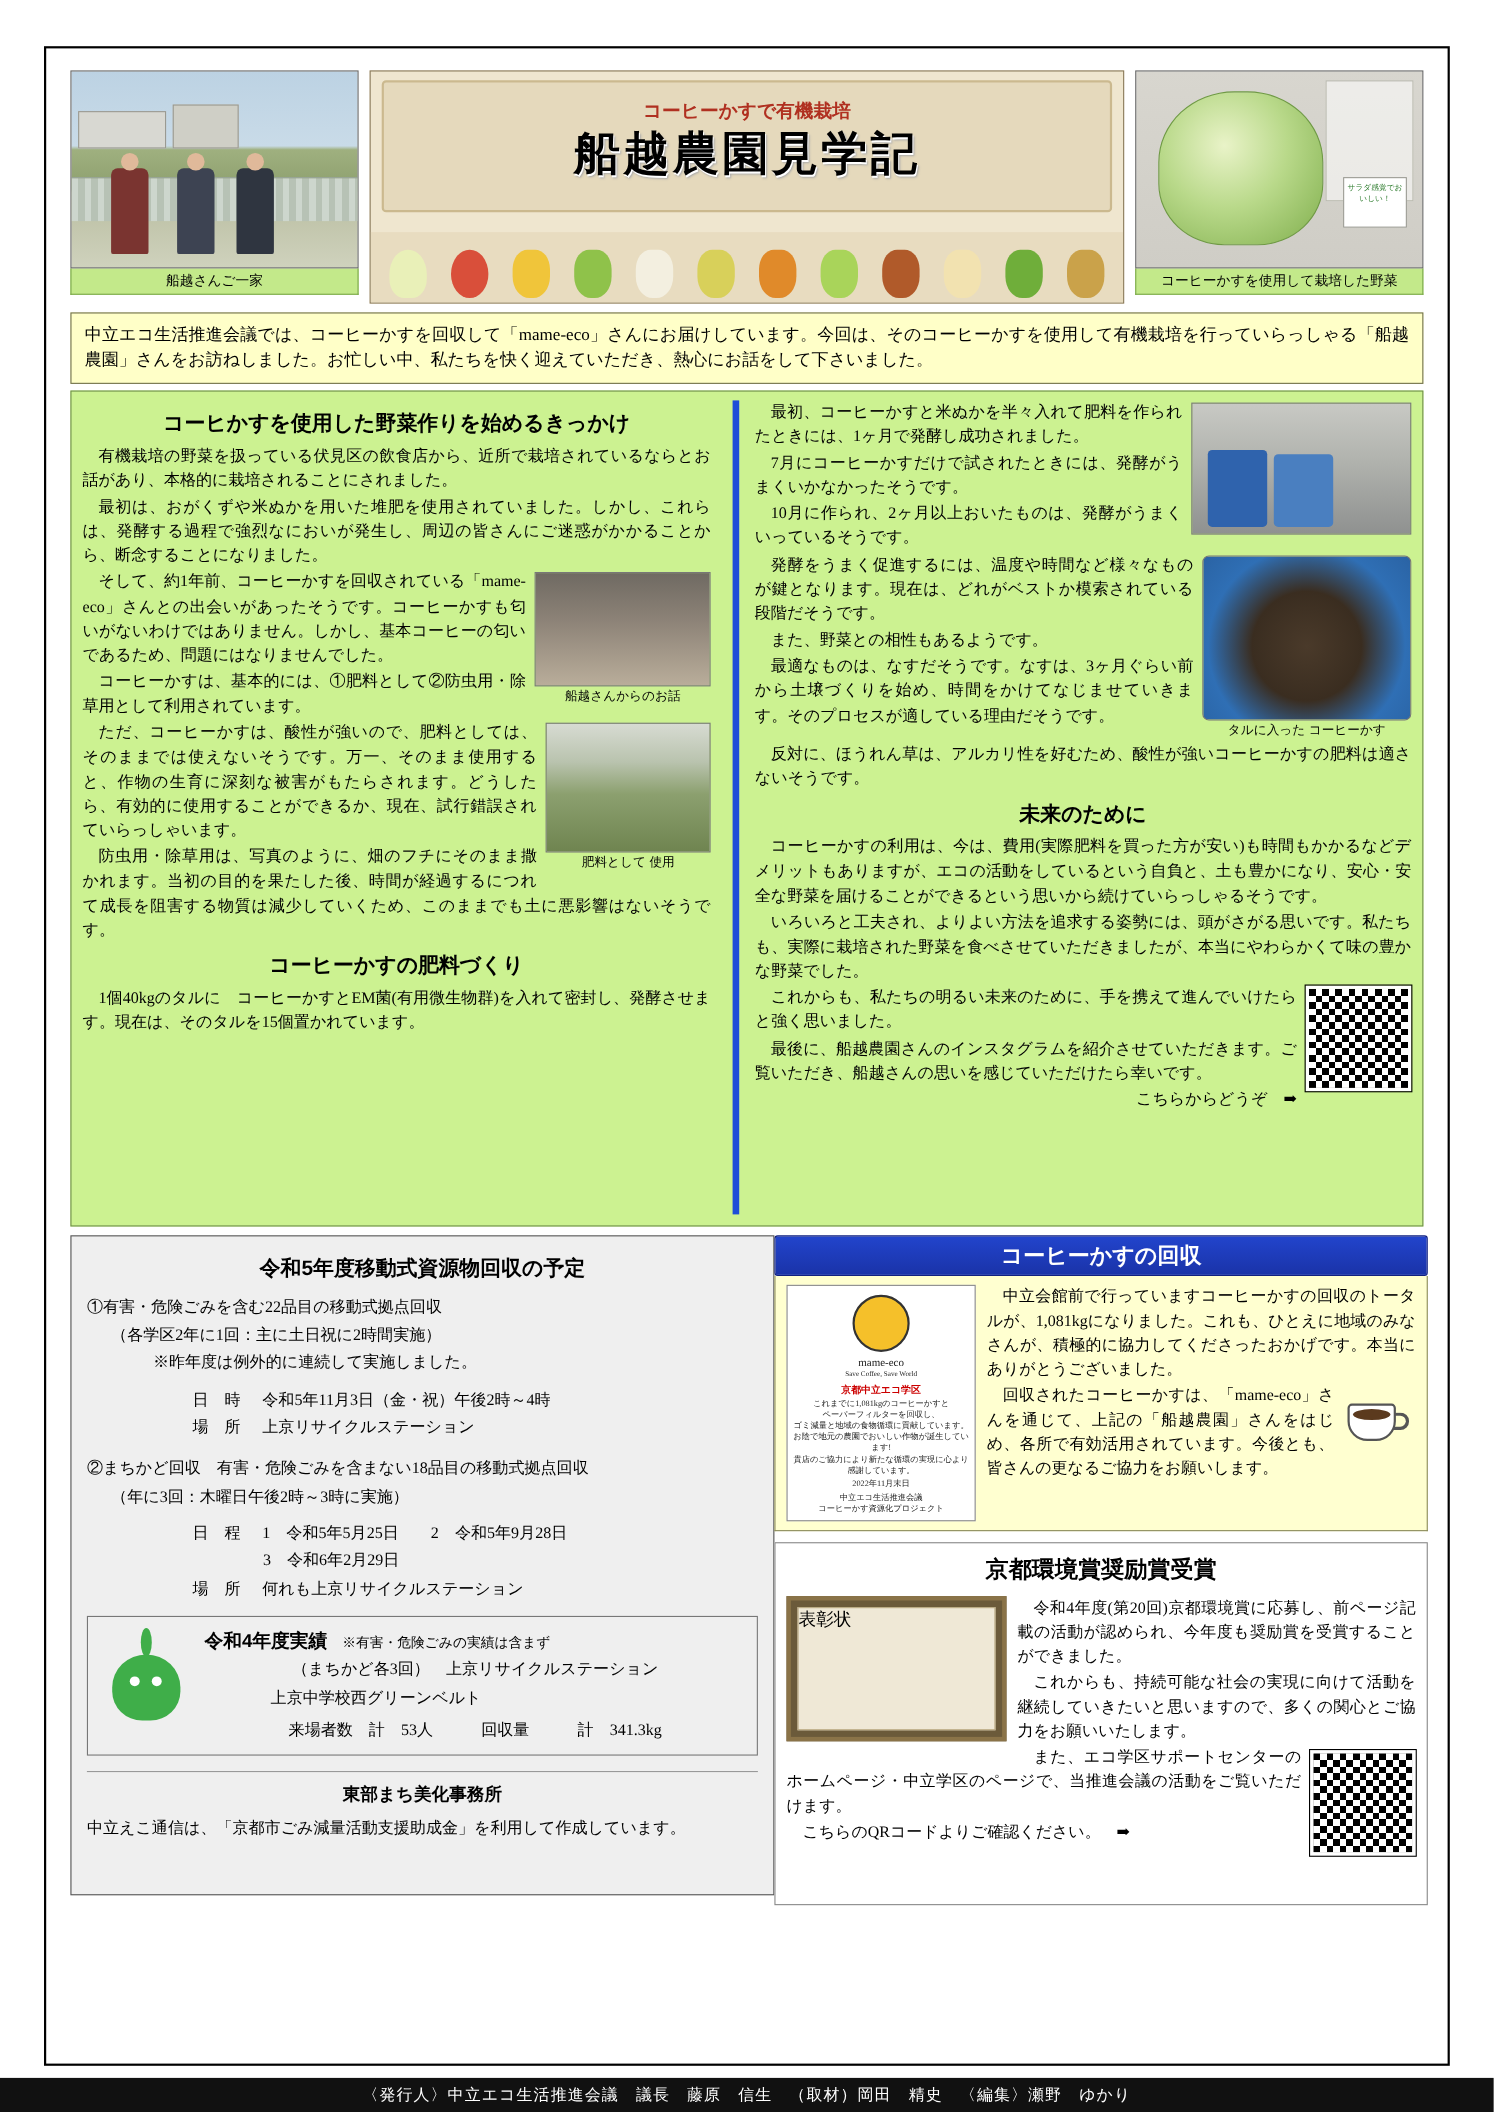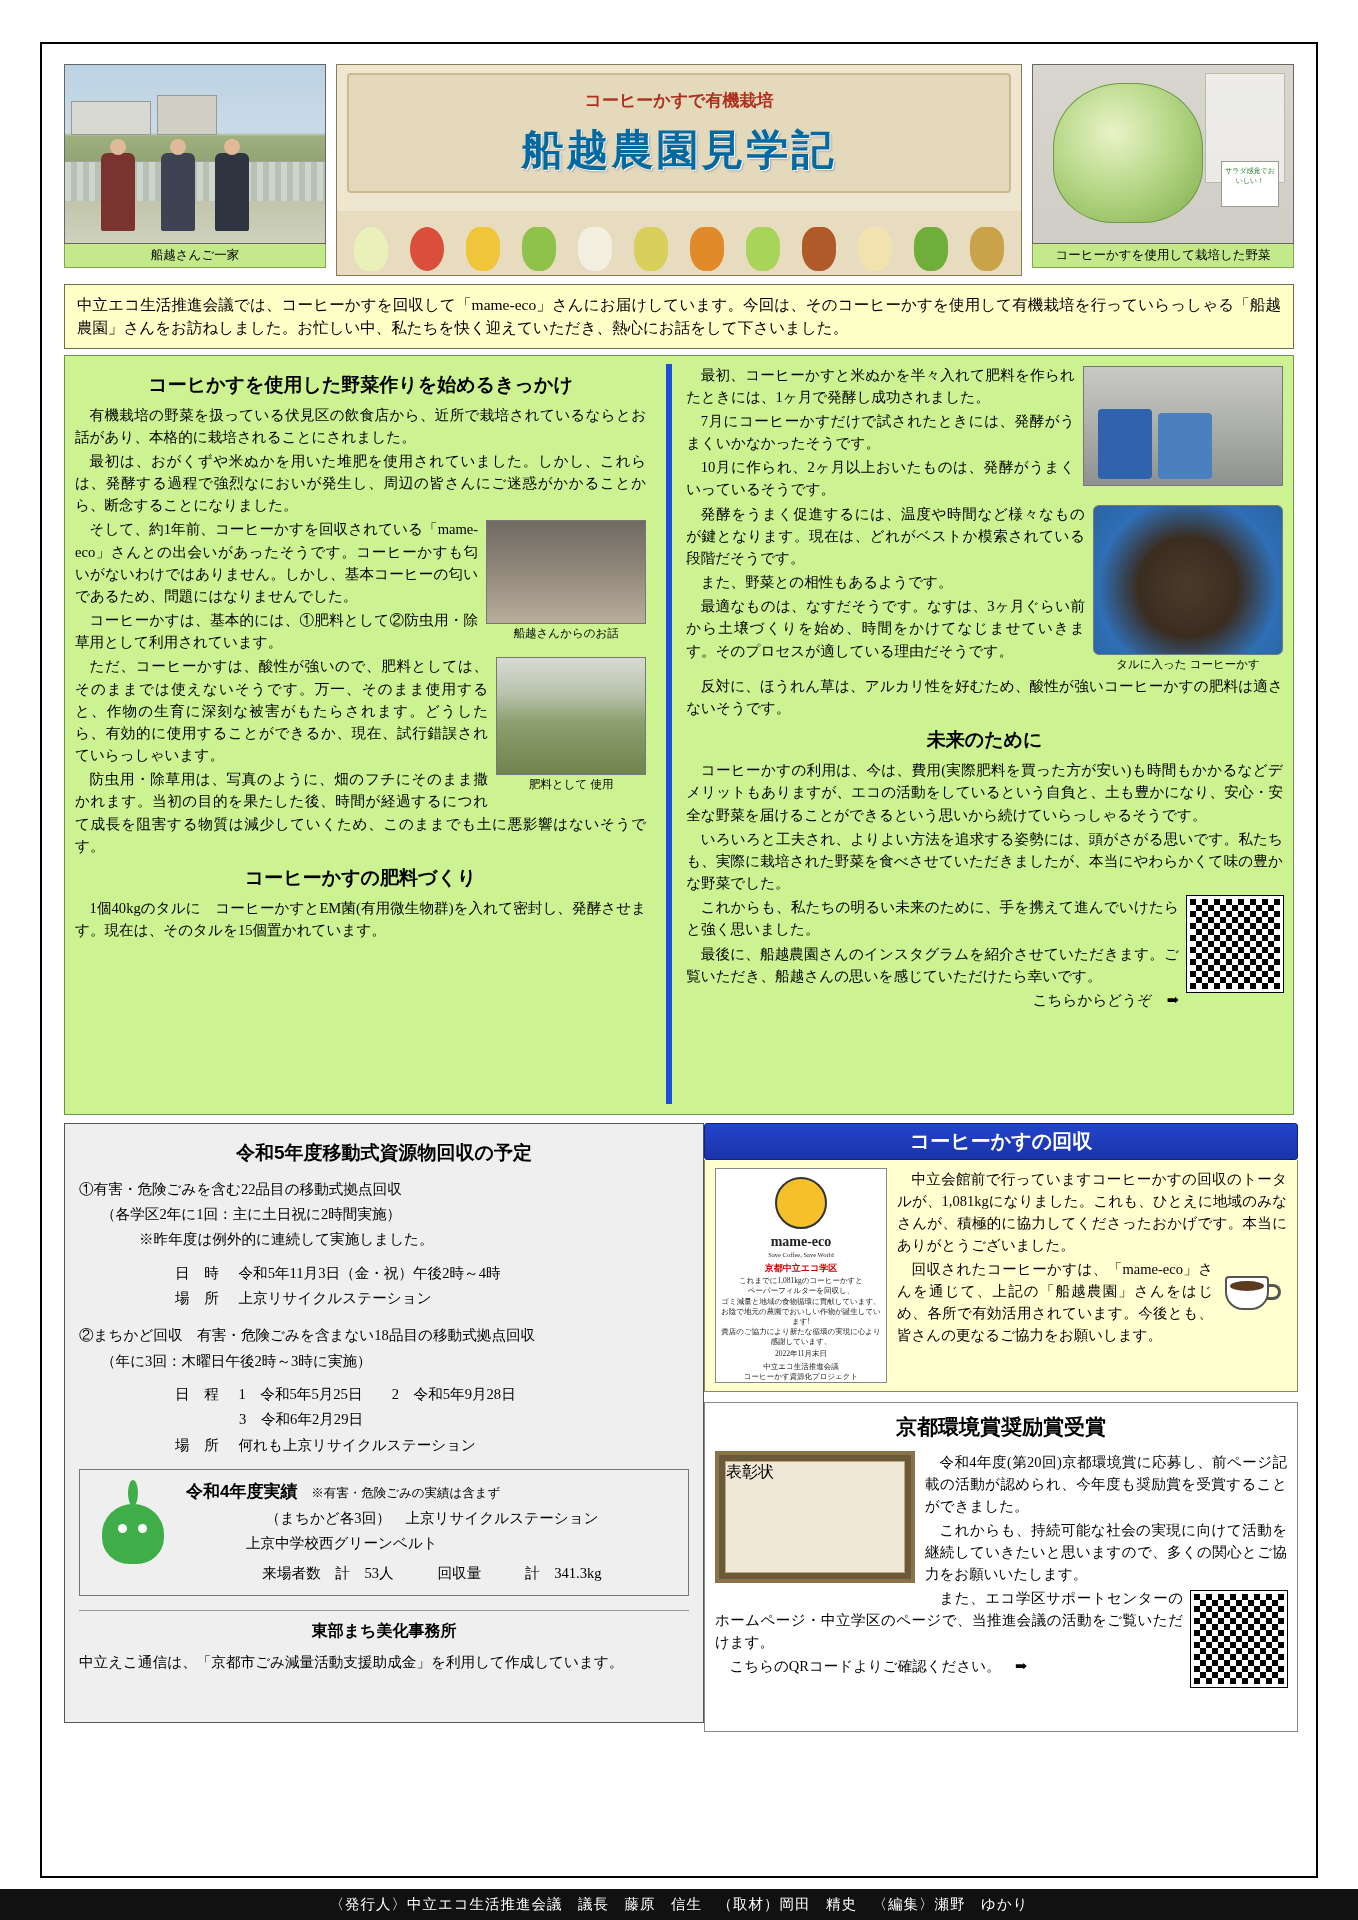--- a/index.html
+++ b/index.html
@@ -76,23 +76,22 @@
   .masthead .inner {
     position:absolute; left:10px; top:8px; right:10px; height:120px;
     background:#e5d9bc; border:2px solid #cbb98f; border-radius:4px;
   }
   .mh-sub {
     position:relative; text-align:center; color:#b03020;
     font-size:17px; font-weight:bold; padding-top:24px;
     font-family:"Liberation Sans", sans-serif;
   }
   .mh-title {
-    position:relative; text-align:center; color:#0369a1;
+    position:relative; text-align:center; color:#000000;
     font-size:42px; font-weight:bold; letter-spacing:3px;
-    margin-top:10px;
     text-shadow: 1px 1px 0 #fff, 2px 2px 2px #a9a9a9;
     font-family:"Liberation Sans", sans-serif;
   }
   .veg-strip {
     position:absolute; left:0; right:0; bottom:0; height:64px;
     background:#e8dcc0;
     display:flex; align-items:flex-end; justify-content:space-around;
     padding:0 6px 4px 6px;
   }
   .veg { width:34px; height:44px; border-radius:40% 40% 45% 45%; }
@@ -412,21 +411,21 @@
 
       <div class="office">東部まち美化事務所</div>
       <p class="note">中立えこ通信は、「京都市ごみ減量活動支援助成金」を利用して作成しています。</p>
     </div>
 
     <div class="lower-right">
       <div class="blue-bar">コーヒーかすの回収</div>
       <div class="yellow-box">
         <div class="poster">
           <div class="bee"></div>
-          <div style="font-weight:bold;font-size:14px">mame-eco</div>
+          <div style="font-weight:normal;font-size:10px">mame-eco</div>
           <div style="font-size:6.5px">Save Coffee, Save World</div>
           <div class="hdr">京都中立エコ学区</div>
           <div>これまでに1,081kgのコーヒーかすと</div>
           <div>ペーパーフィルターを回収し、</div>
           <div>ゴミ減量と地域の食物循環に貢献しています。</div>
           <div>お陰で地元の農園でおいしい作物が誕生しています!</div>
           <div>貴店のご協力により新たな循環の実現に心より感謝しています。</div>
           <div style="margin-top:2px">2022年11月末日</div>
           <div style="margin-top:3px">中立エコ生活推進会議</div>
           <div>コーヒーかす資源化プロジェクト</div>

